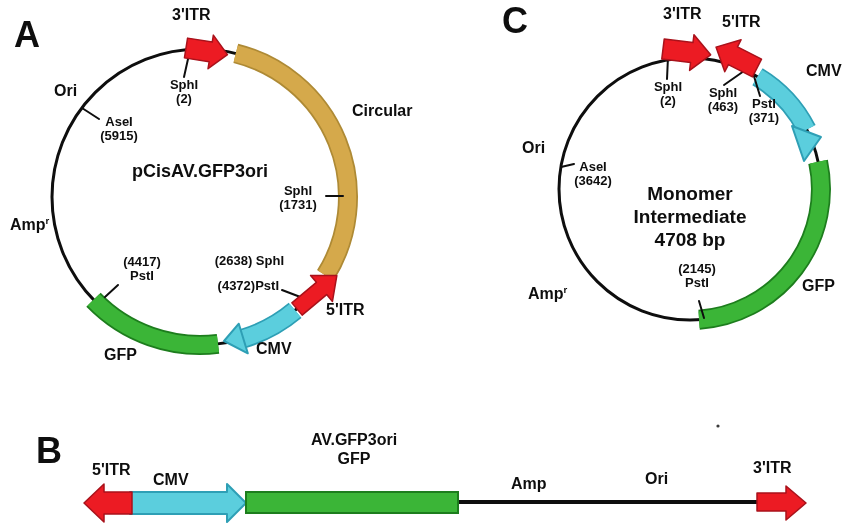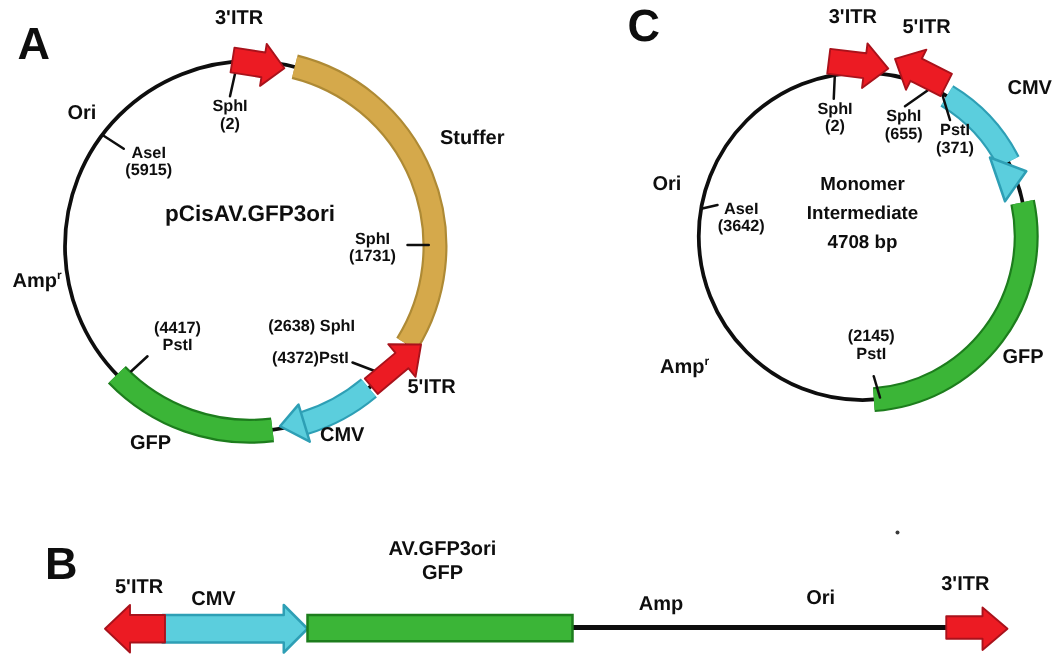--- a/index.html
+++ b/index.html
@@ -4,21 +4,21 @@
 <style>
   html,body{margin:0;padding:0;background:#fff;}
   #fig{position:relative;width:850px;height:526px;background:#fff;overflow:hidden;
        font-family:"Liberation Sans","DejaVu Sans",sans-serif;color:var(--ink,#111);}
   #fig svg{position:absolute;left:0;top:0;}
   .lbl{position:absolute;font-weight:700;white-space:nowrap;color:var(--ink,#111);}
   .sz-big{font-size:36px;line-height:34px;}
   .sz-main{font-size:16px;line-height:18px;}
   .sz-site{font-size:13px;line-height:14px;}
   .sz-title{font-size:18px;line-height:22px;}
-  .c-title{font-size:15px;line-height:23px;}
+  .c-title{font-size:19px;line-height:23px;margin-top:46px;}
   .ctr{text-align:center;}
   .rt{text-align:right;}
   sup{font-size:0.6em;vertical-align:super;}
   .backbone{fill:none;stroke:var(--ink);stroke-width:3;}
   .tick{stroke:var(--ink);stroke-width:2;stroke-linecap:round;fill:none;}
   .band{fill:none;stroke-linecap:butt;}
   .s-tan{stroke:var(--tan);stroke-width:16.5;}
   .s-tan-dk{stroke:var(--tanDark);stroke-width:20;}
   .s-green{stroke:var(--green);stroke-width:16.5;}
   .s-green-dk{stroke:var(--greenDark);stroke-width:20;}
@@ -100,42 +100,42 @@
     <div>AseI</div>
     <div>(5915)</div>
   </div>
   <div class="lbl sz-title ctr" style="left:105px;top:160px;width:190px;">
     <div>pCisAV.GFP3ori</div>
   </div>
   <div class="lbl sz-site ctr" style="left:272px;top:184px;width:52px;">
     <div>SphI</div>
     <div>(1731)</div>
   </div>
-  <div class="lbl sz-main" style="left:352px;top:102px;">Stuffer</div>
+  <div class="lbl sz-main" style="left:352px;top:102px;">Circular</div>
   <div class="lbl sz-site rt" style="left:199px;top:254px;width:85px;text-align:right;">(2638) SphI</div>
   <div class="lbl sz-site rt" style="left:199px;top:279px;width:80px;">(4372)PstI</div>
   <div class="lbl sz-site ctr" style="left:92px;top:255px;width:52px;margin-left:24px;">
     <div>(4417)</div>
     <div>PstI</div>
   </div>
   <div class="lbl sz-main" style="left:326px;top:301px;">5'ITR</div>
   <div class="lbl sz-main" style="left:256px;top:340px;">CMV</div>
   <div class="lbl sz-main" style="left:104px;top:346px;">GFP</div>
   <div class="lbl sz-main" style="left:10px;top:212px;"><span>Amp</span><sup>r</sup></div>
 
   <div class="lbl sz-big" style="left:502px;top:4px;">C</div>
   <div class="lbl sz-main" style="left:663px;top:5px;">3'ITR</div>
   <div class="lbl sz-main" style="left:722px;top:13px;">5'ITR</div>
   <div class="lbl sz-site ctr" style="left:642px;top:80px;width:52px;">
     <div>SphI</div>
     <div>(2)</div>
   </div>
   <div class="lbl sz-site ctr" style="left:698px;top:86px;width:50px;">
     <div>SphI</div>
-    <div>(655)</div>
+    <div>(463)</div>
   </div>
   <div class="lbl sz-site ctr" style="left:739px;top:97px;width:50px;">
     <div>PstI</div>
     <div>(371)</div>
   </div>
   <div class="lbl sz-main" style="left:522px;top:139px;">Ori</div>
   <div class="lbl sz-site ctr" style="left:564px;top:160px;width:58px;">
     <div>AseI</div>
     <div>(3642)</div>
   </div>

